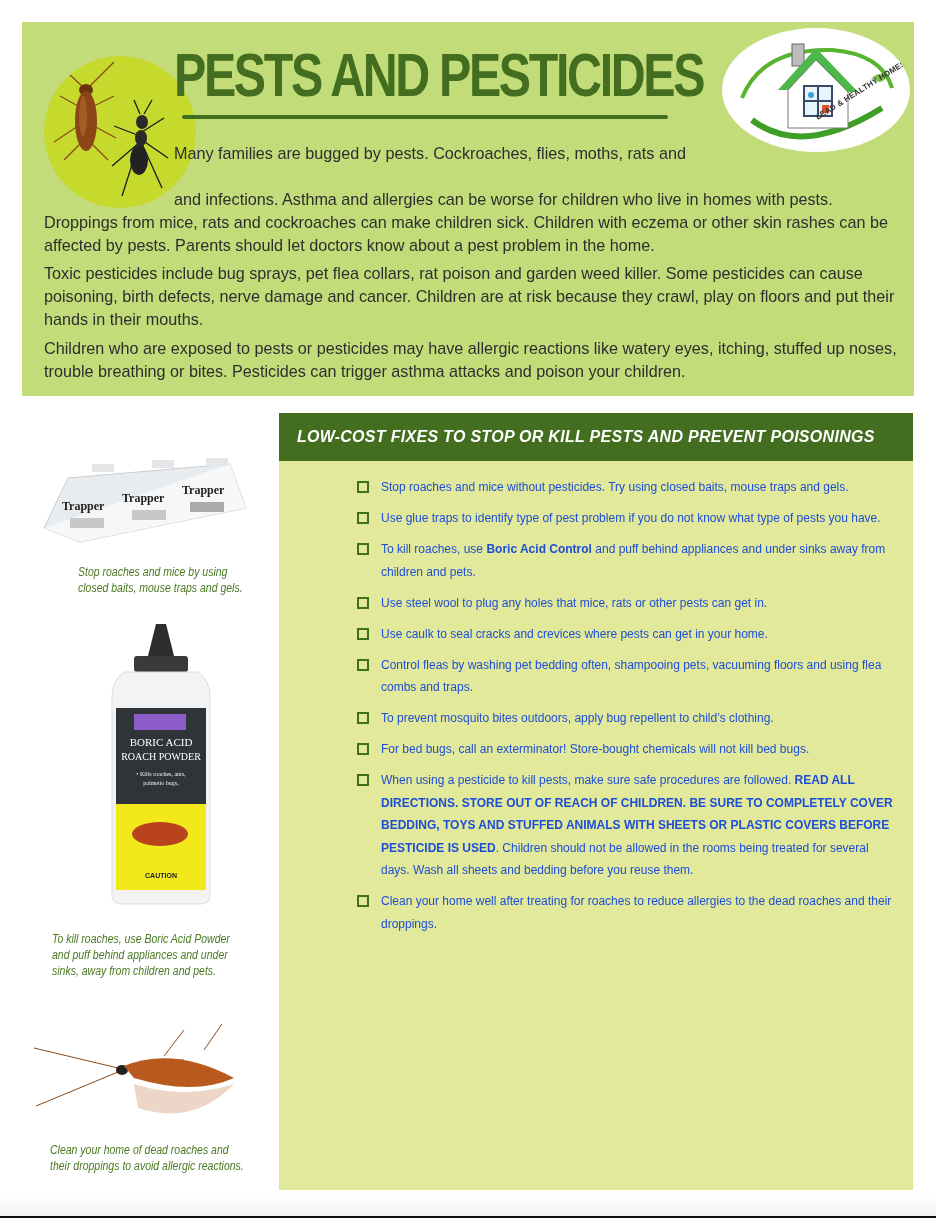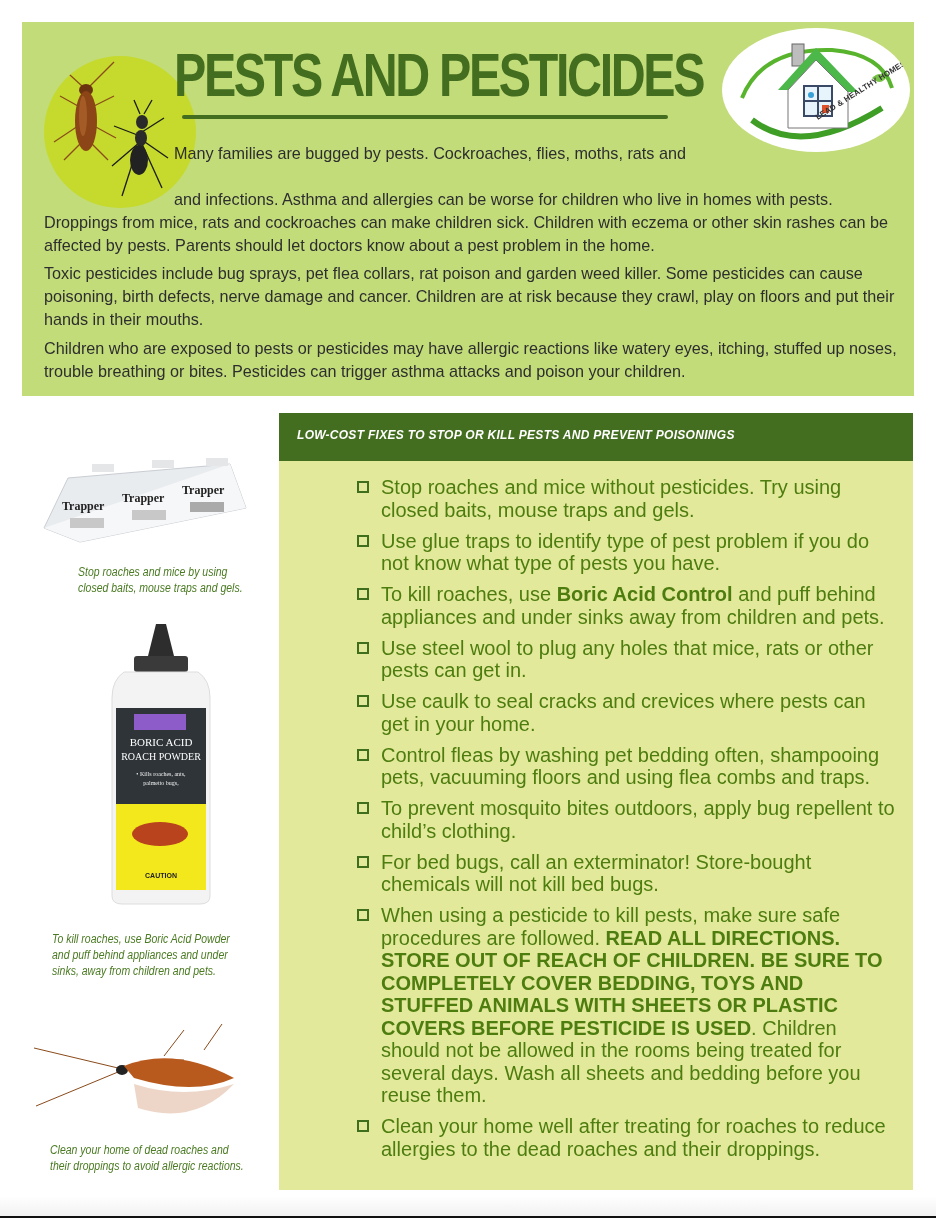--- a/index.html
+++ b/index.html
@@ -28,23 +28,23 @@
   .img-trap { position: absolute; left: 40px; top: 58px; width: 210px; height: 88px; }
   .cap { position: absolute; font-style: italic; color: #4a7a22; font-size: 12.5px; line-height: 16px; transform: scaleX(0.84); transform-origin: left top; white-space: nowrap; }
   .cap1 { left: 78px; top: 164px; }
   .img-bottle { position: absolute; left: 94px; top: 220px; width: 150px; height: 290px; }
   .cap2 { left: 52px; top: 531px; }
   .img-roach { position: absolute; left: 34px; top: 620px; width: 235px; height: 120px; }
   .cap3 { left: 50px; top: 742px; }
 
   
   .fixes { position: absolute; left: 279px; top: 413px; width: 634px; height: 777px; background: #e3e99a; }
-  .fixes-header { height: 48px; background: #446e1f; color: #ffffff; font-weight: 700; font-style: italic; font-size: 12px; letter-spacing: 0.3px; padding: 15px 0 0 18px; white-space: nowrap; }
+  .fixes-header { height: 48px; background: #446e1f; color: #ffffff; font-weight: 700; font-style: italic; font-size: 16px; letter-spacing: 0.3px; padding: 15px 0 0 18px; white-space: nowrap; }
   .fixes-list { list-style: none; position: absolute; left: 76px; top: 63px; width: 540px; }
-  .fix-item { position: relative; padding-left: 26px; font-size: 20px; line-height: 22.5px; color: #4d7c0f; margin-bottom: 8.5px; }
+  .fix-item { position: relative; padding-left: 26px; font-size: 12px; line-height: 22.5px; color: #1d4ed8; margin-bottom: 8.5px; }
   .fix-item .box { position: absolute; left: 2px; top: 5px; width: 12px; height: 12px; border: 2px solid #3f6e1c; }
   .fix-item b { font-weight: 700; }
   .bottom-fade { position: absolute; left: 0; top: 1196px; width: 936px; height: 22px; background: linear-gradient(#ffffff, #f0f0f0); }
   .bottom-line { position: absolute; left: 0; top: 1216px; width: 936px; height: 2px; background: #111; }
 </style>
 </head>
 <body>
 
 <section class="intro">
   <div class="bug-circle">

